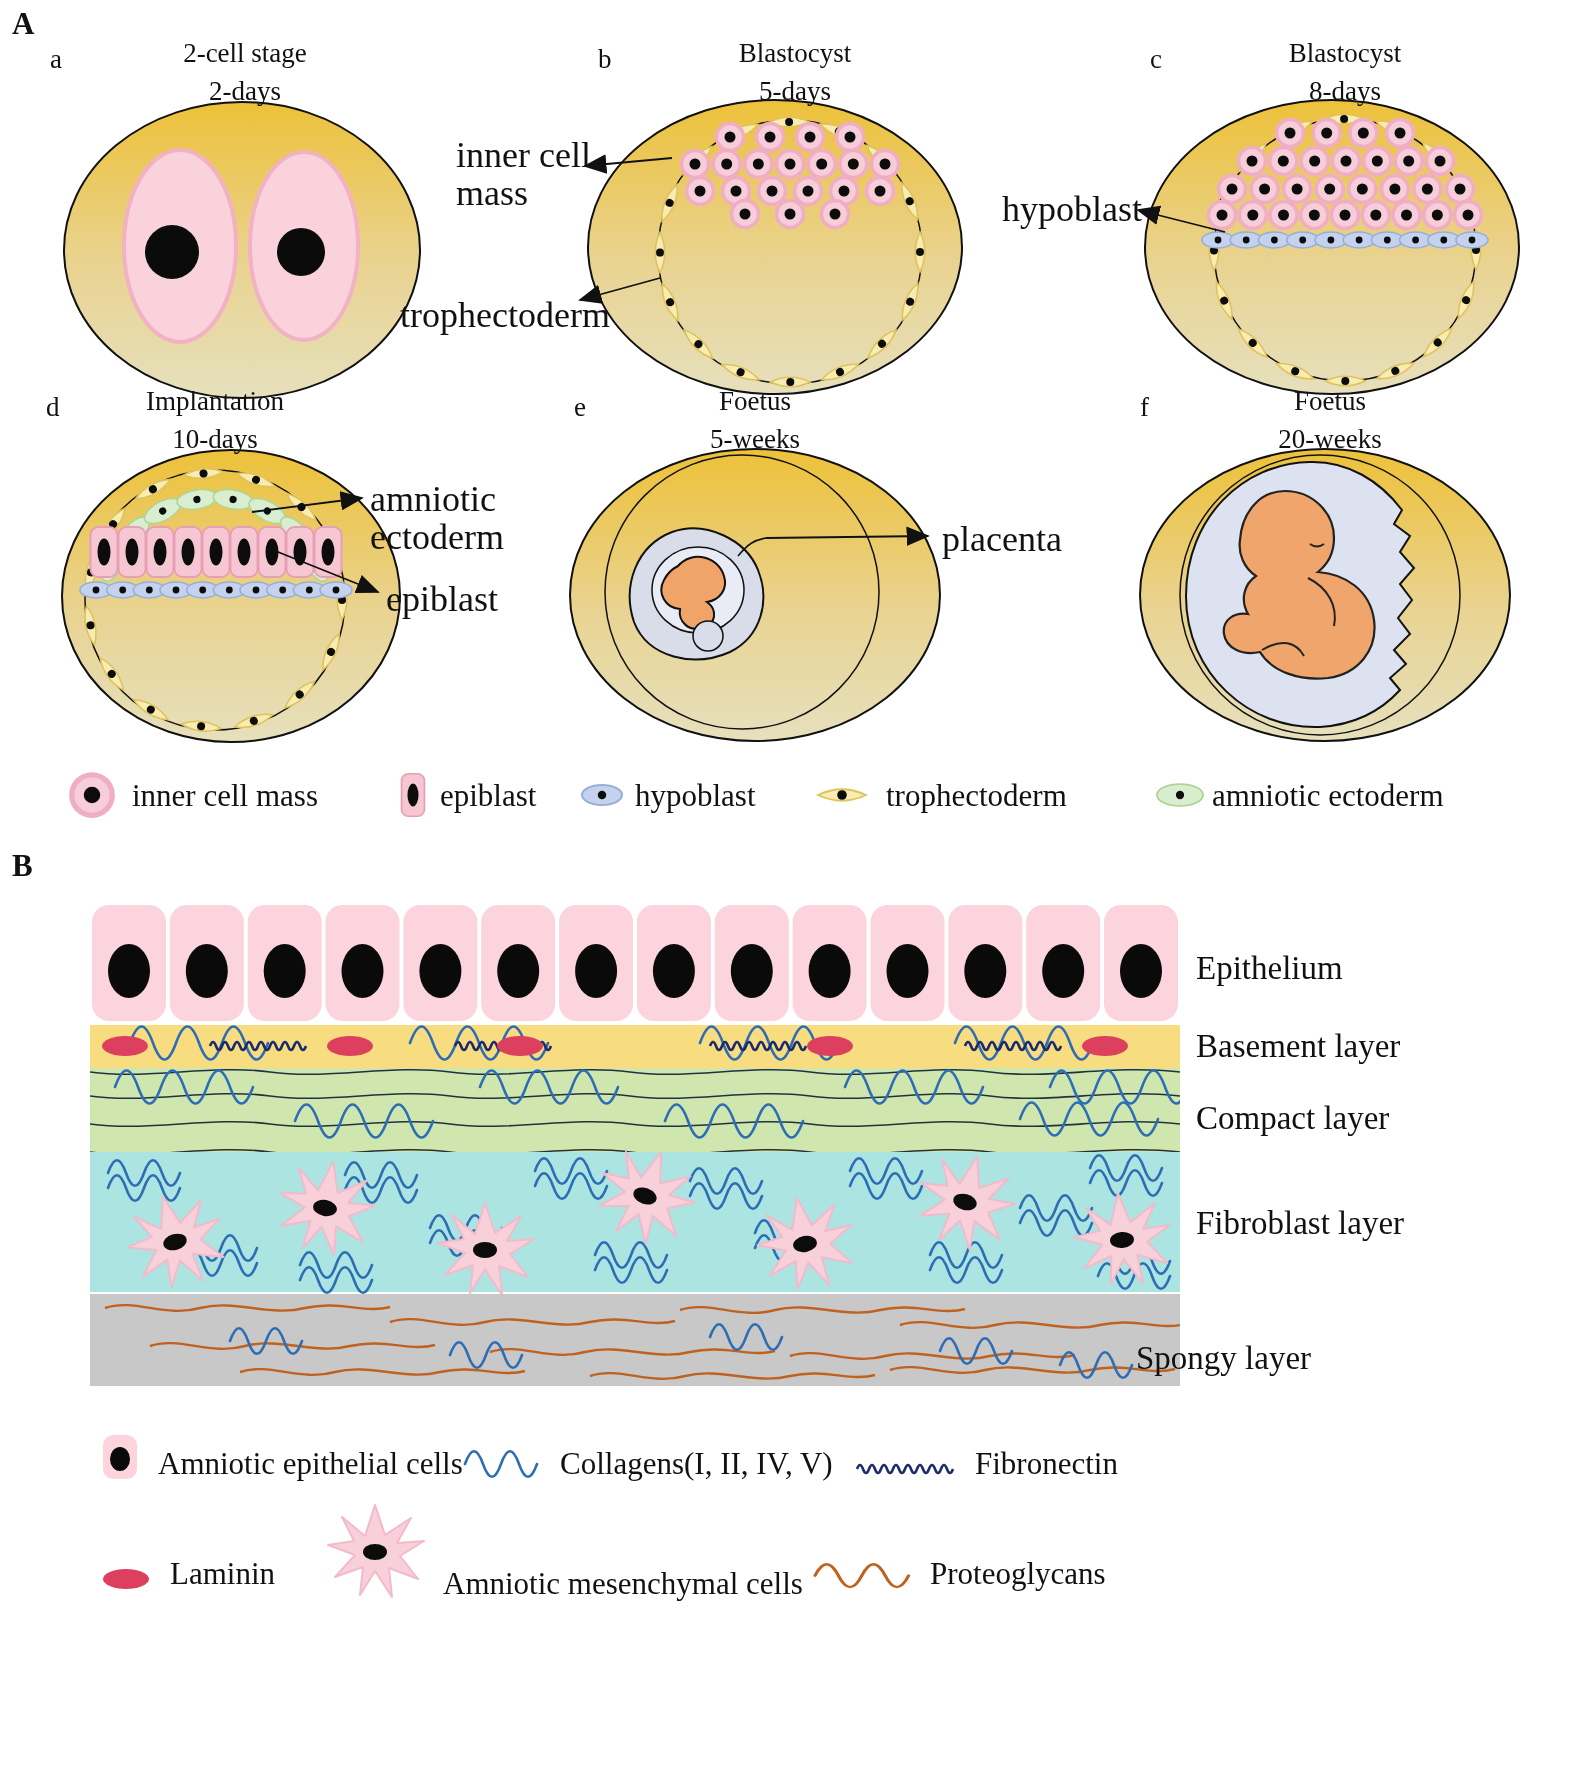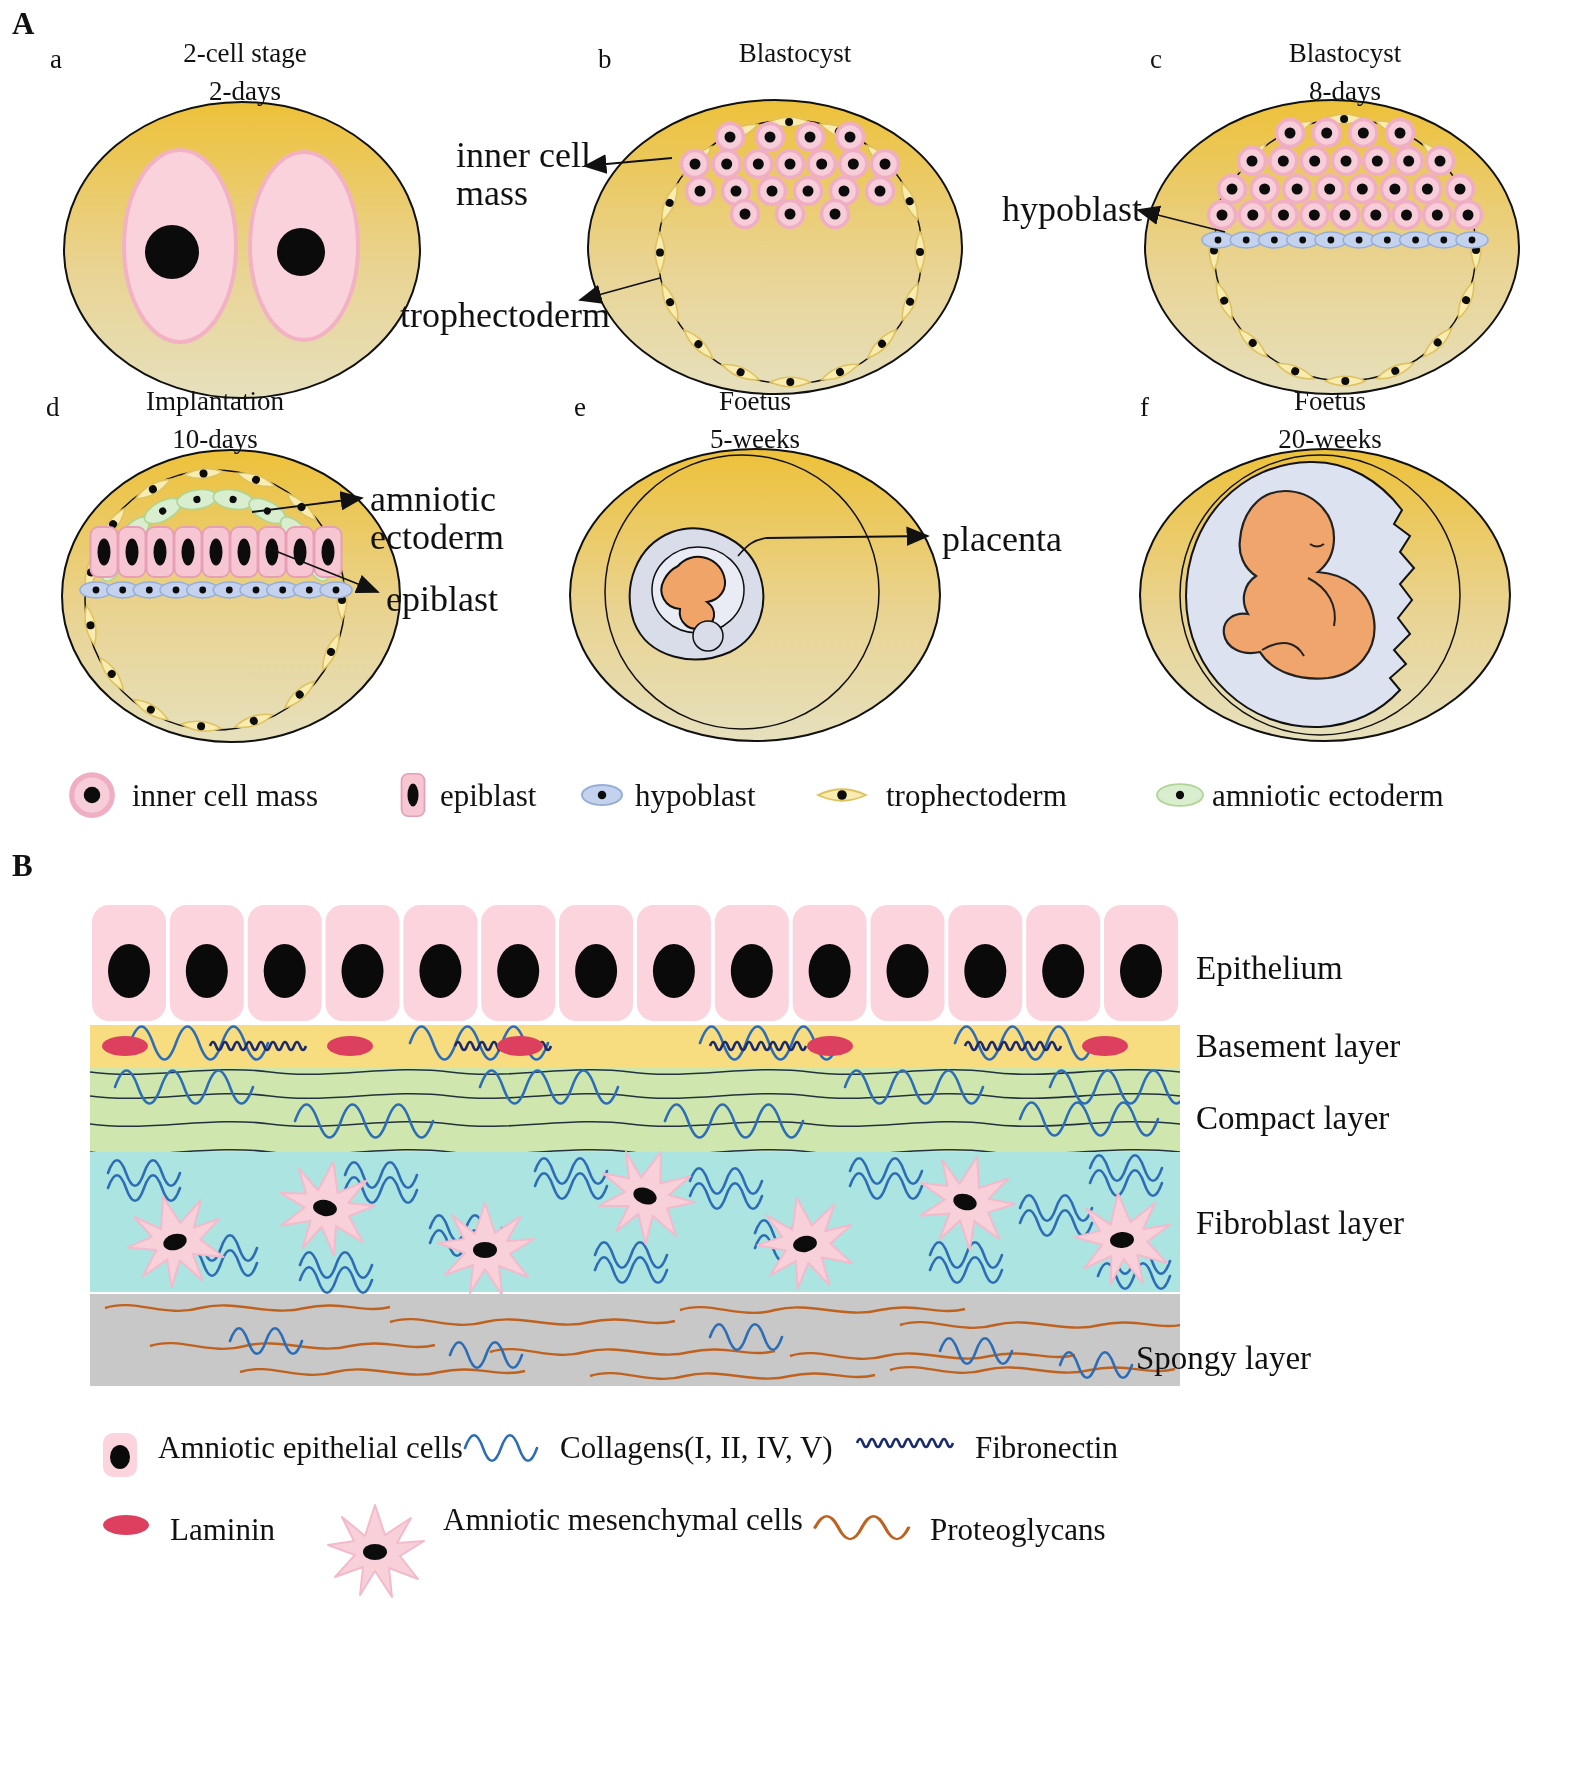--- a/index.html
+++ b/index.html
@@ -5,21 +5,21 @@
   *{margin:0;padding:0;box-sizing:border-box}
   html,body{width:1584px;height:1792px;background:#ffffff;overflow:hidden;
     font-family:"Liberation Serif",serif;color:#111}
   .abs{position:absolute}
   .panel-letter{font-weight:bold;font-size:31px}
   .stage-letter{font-size:27px}
   .stage-title{font-size:27px;line-height:38px;text-align:center;width:300px}
   .ann{font-size:36px;line-height:38px;white-space:nowrap}
   .layer-label{font-size:33px;white-space:nowrap}
   .legend-label{font-size:31px;white-space:nowrap}
-  .legend-item{display:flex;align-items:flex-start;gap:18px}
+  .legend-item{display:flex;align-items:flex-end;gap:18px}
   svg{display:block}
 </style>
 </head>
 <body>
 
 <svg class="abs" style="left:0;top:0" width="1584" height="830" viewBox="0 0 1584 830">
   <defs>
     <linearGradient id="egg" x1="0" y1="0" x2="0" y2="1">
       <stop offset="0" stop-color="#edc139"></stop>
       <stop offset="0.55" stop-color="#e9d391"></stop>
@@ -300,20 +300,21 @@
 <div class="abs stage-letter" style="left:46px;top:392px">d</div>
 <div class="abs stage-letter" style="left:574px;top:392px">e</div>
 <div class="abs stage-letter" style="left:1140px;top:392px">f</div>
 
 <div class="abs stage-title" style="left:95px;top:34px">
   <div>2-cell stage</div>
   <div>2-days</div>
 </div>
 <div class="abs stage-title" style="left:645px;top:34px">
   <div>Blastocyst</div>
+  <div>5-days</div>
 </div>
 <div class="abs stage-title" style="left:1195px;top:34px">
   <div>Blastocyst</div>
   <div>8-days</div>
 </div>
 <div class="abs stage-title" style="left:65px;top:382px">
   <div>Implantation</div>
   <div>10-days</div>
 </div>
 <div class="abs stage-title" style="left:605px;top:382px">

